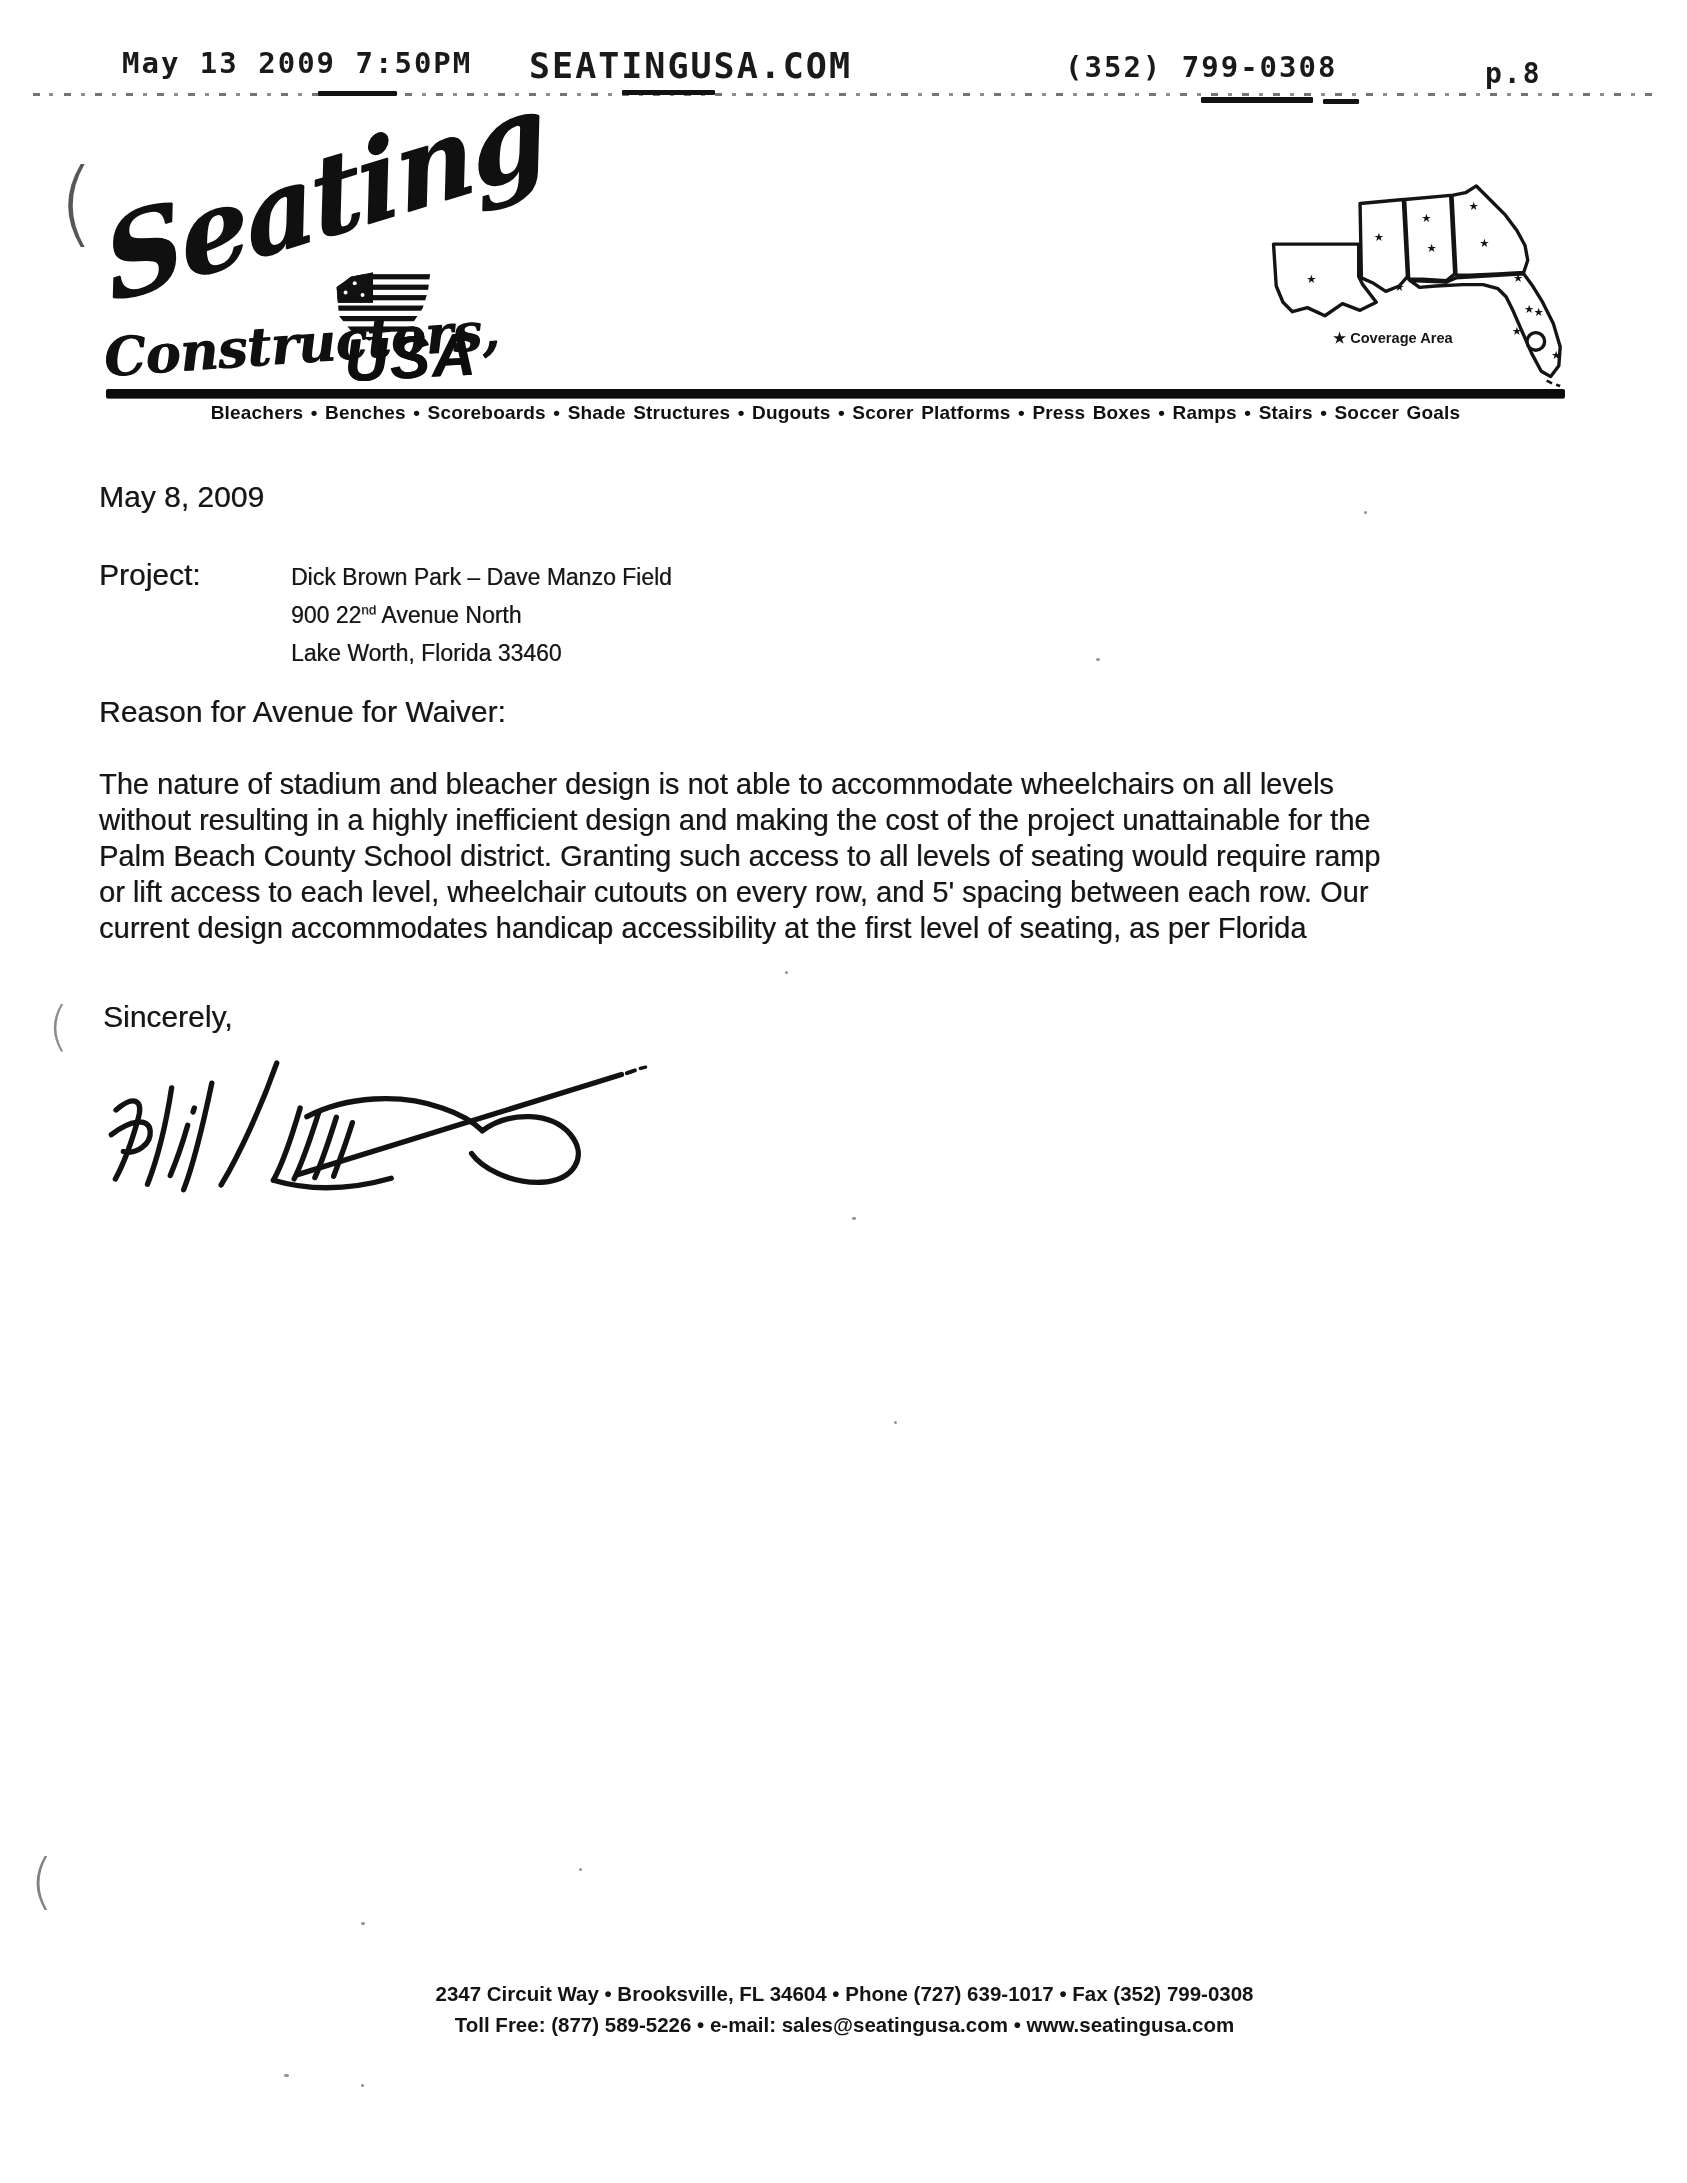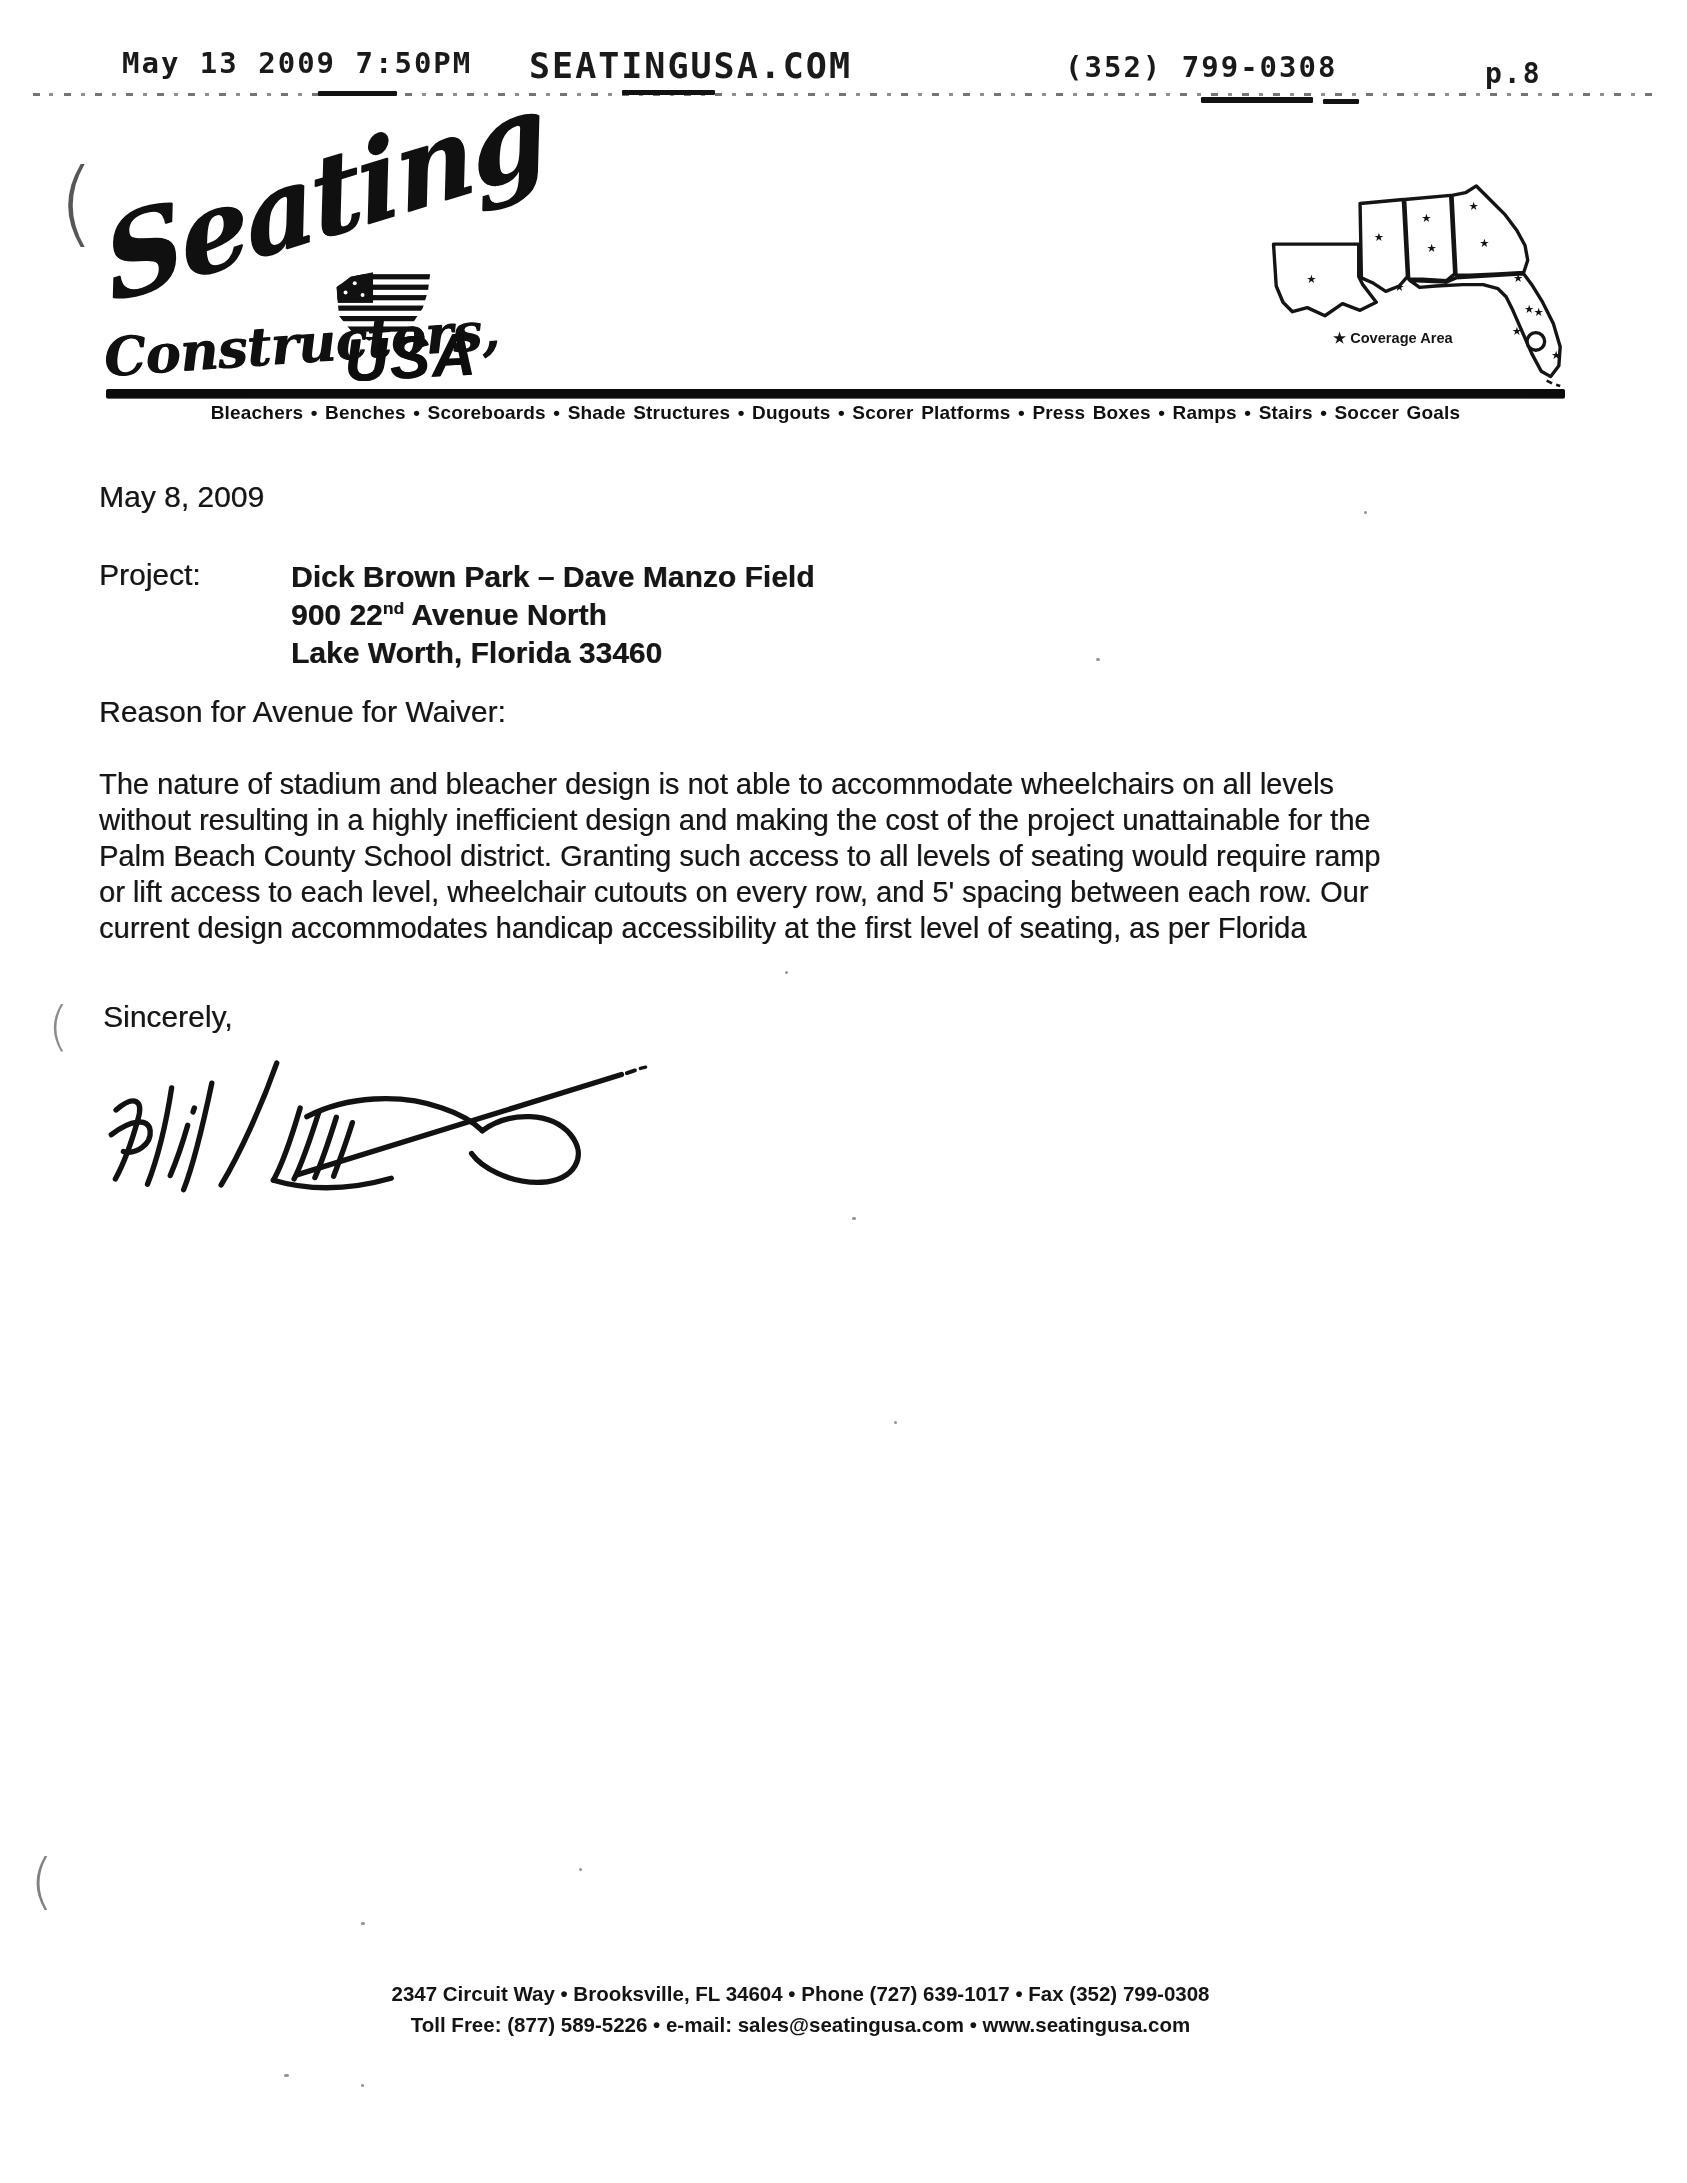--- a/index.html
+++ b/index.html
@@ -30,21 +30,21 @@
     letter-spacing:2px;color:#0d0d0d;text-shadow:0.8px 0 0 #0d0d0d;transform:rotate(-3deg);
   }
   .rule-bar{background:#0c0c0c;border-radius:2px;box-shadow:0 0.7px 0 #333;}
   .tagline{font-size:19px;font-weight:700;letter-spacing:0.2px;word-spacing:2px;color:#101010;text-align:center;}
   .body-46{font-size:29px;line-height:36px;white-space:nowrap;}
   .h-letter{font-size:30px;}
   .legend{font-size:14.6px;font-weight:700;color:#151515;}
   sup.ord{font-size:58%;vertical-align:super;line-height:0;}
   .speck{position:absolute;background:#3a3a3a;border-radius:50%;opacity:.55;}
   .paren-art{font-family:"DejaVu Sans",sans-serif;font-weight:300;color:#2e2e2e;opacity:.8;}
-  .footer-text{font-size:20.5px;font-weight:700;line-height:30px;color:#141414;text-align:center;}
+  .footer-text{font-size:20.5px;font-weight:700;line-height:30px;color:#141414;text-align:center;padding-left:44px;}
 </style>
 </head>
 <body>
 
 <div class="page">
 
   <div class="abs mono" style="left:122px;top:46px;font-size:29px;">May 13 2009 7:50PM</div>
   <div class="abs mono" style="left:529px;top:46px;font-size:35px;">SEATINGUSA.COM</div>
   <div class="abs mono" style="left:1065px;top:50px;font-size:29px;">(352) 799-0308</div>
   <div class="abs mono" style="left:1485px;top:57px;font-size:28px;">p.8</div>
@@ -115,21 +115,21 @@
     <span>★</span>
     <span>Coverage Area</span>
   </div>
 
   <div class="abs rule-bar" style="left:106px;top:389px;width:1459px;height:9.3px;"></div>
   <div class="abs tagline" style="left:106px;top:402px;width:1459px;">Bleachers • Benches • Scoreboards • Shade Structures • Dugouts • Scorer Platforms • Press Boxes • Ramps • Stairs • Soccer Goals</div>
 
   <div class="abs toner h-letter" style="left:99px;top:480px;">May 8, 2009</div>
 
   <div class="abs toner h-letter" style="left:99px;top:558px;">Project:</div>
-  <div class="abs toner" style="left:291px;top:558px;font-size:30px;line-height:38px;font-weight:bold;">
+  <div class="abs toner" style="left:291px;top:558px;font-size:23px;line-height:38px;">
     <div>Dick Brown Park – Dave Manzo Field</div>
     <div>
       <span>900 22</span><sup class="ord">nd</sup><span> Avenue North</span>
     </div>
     <div>Lake Worth, Florida 33460</div>
   </div>
 
   <div class="abs toner h-letter" style="left:99px;top:695px;">Reason for Avenue for Waiver:</div>
 
   <div class="abs toner body-46" style="left:99px;top:766px;">

